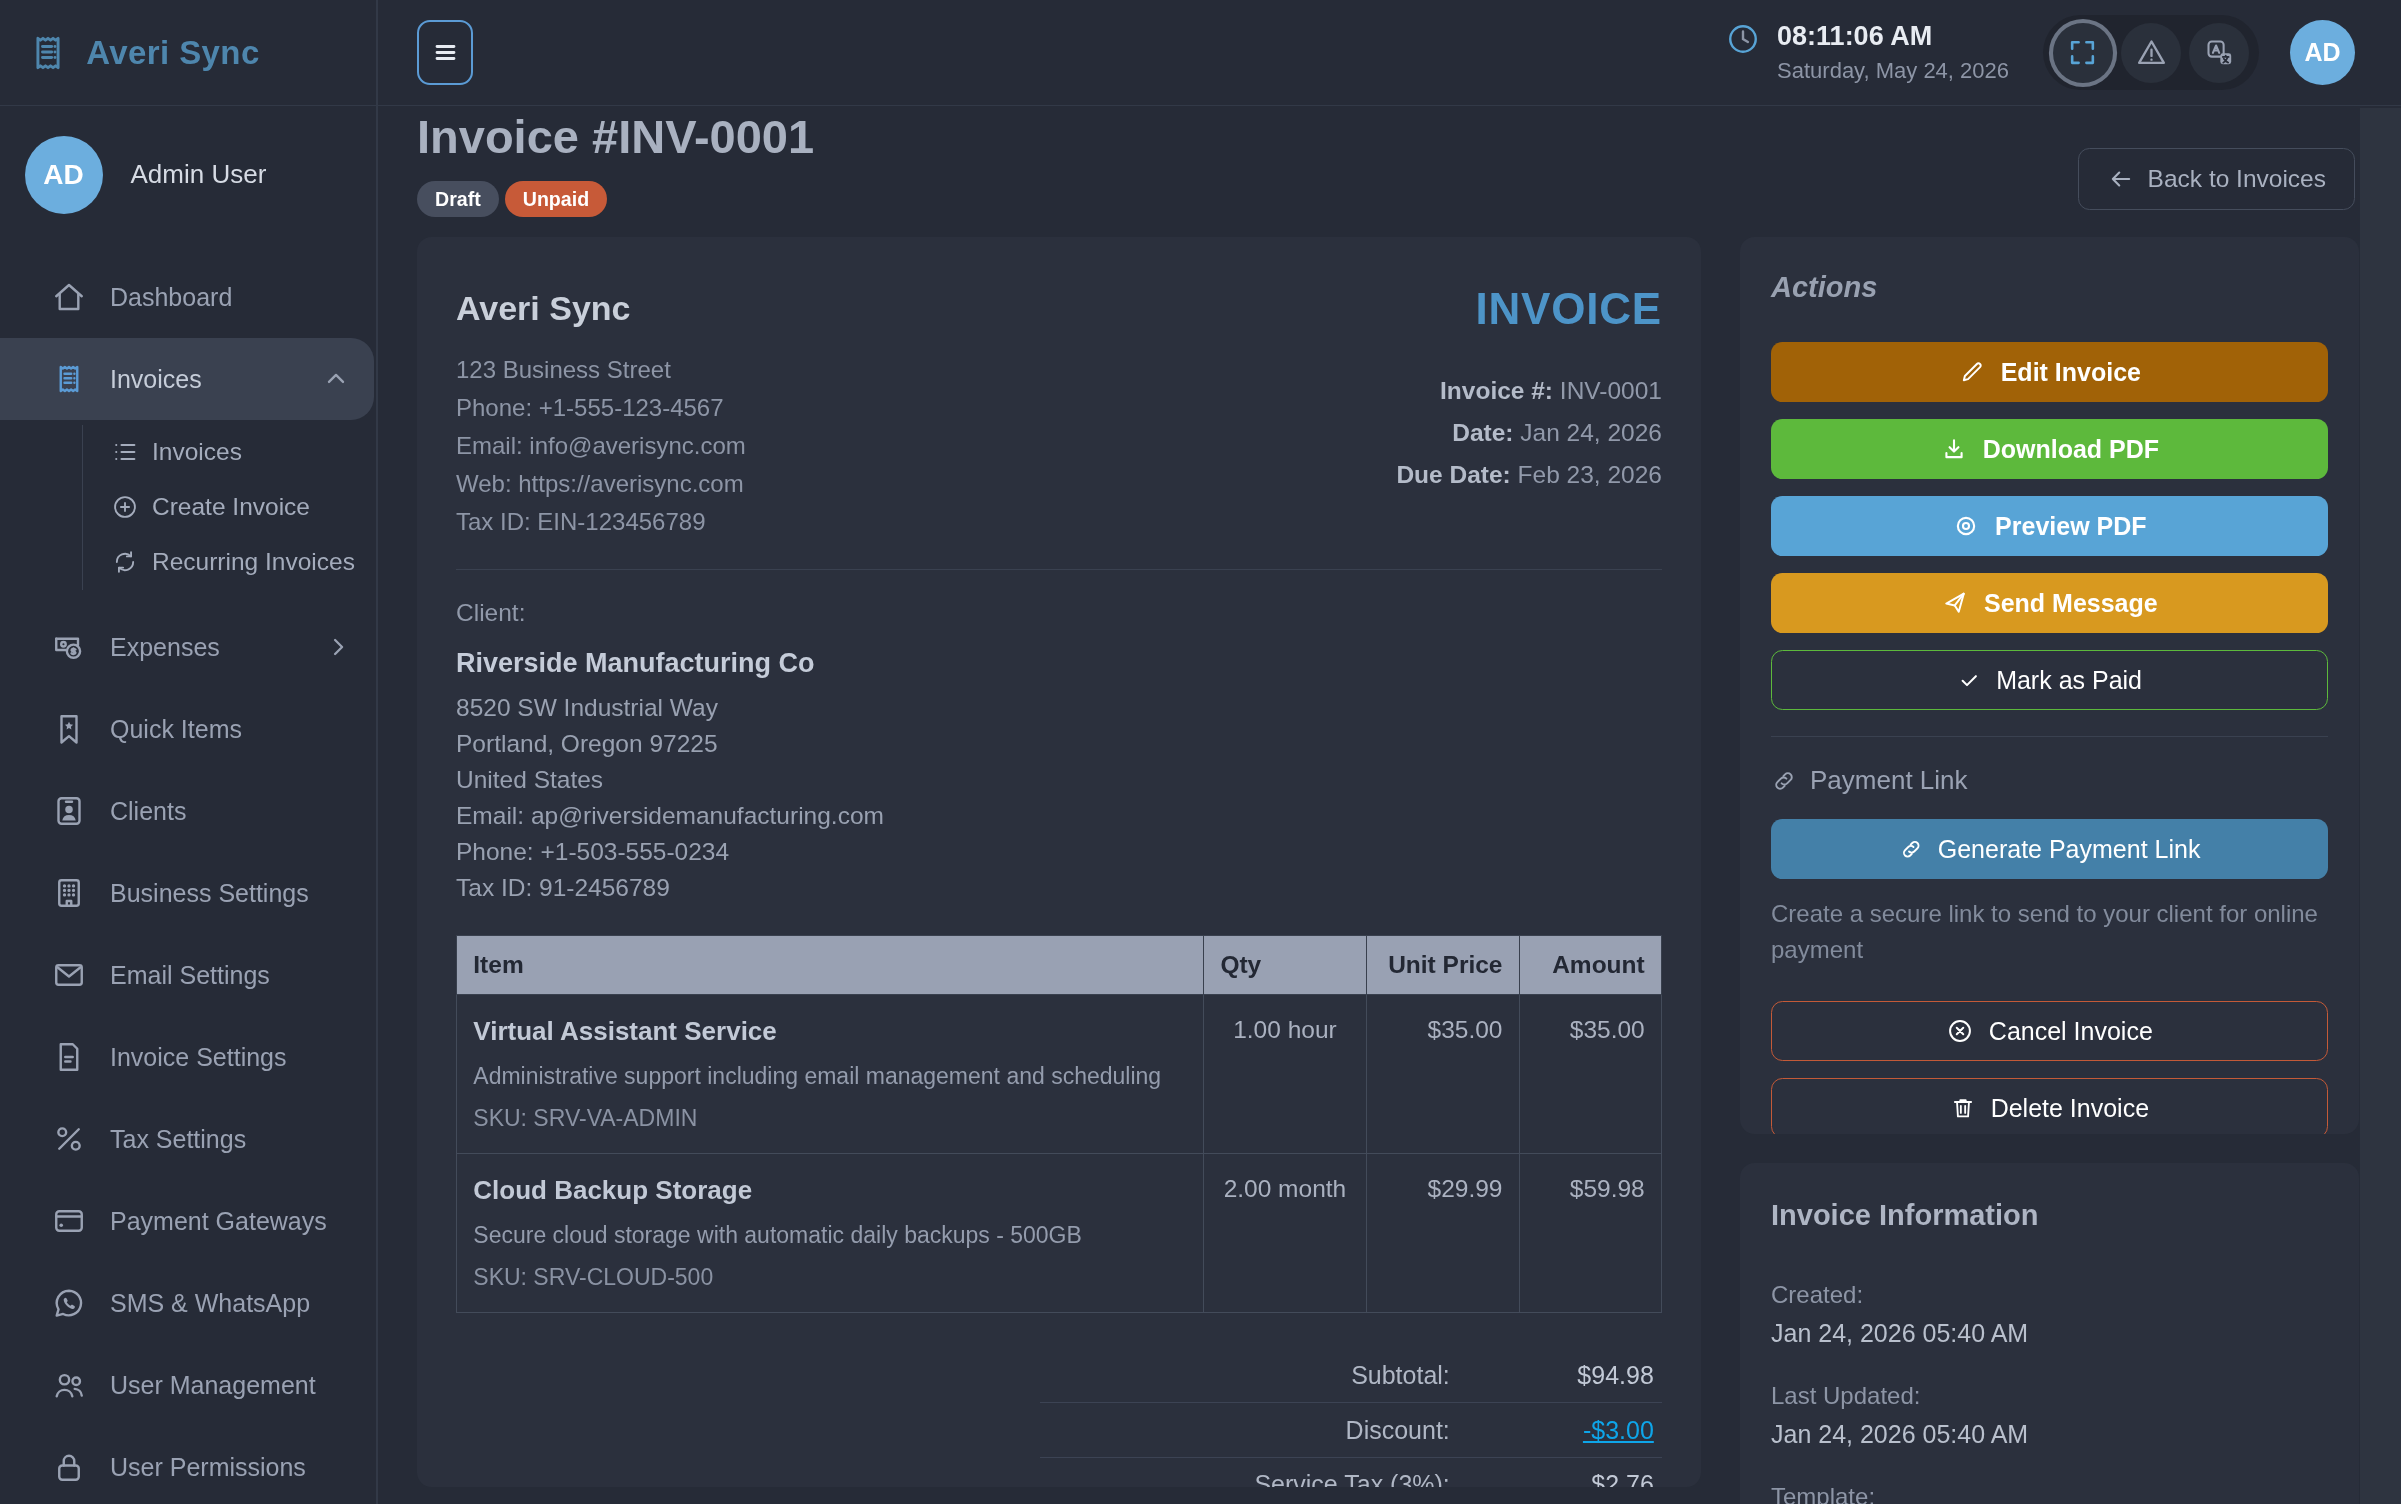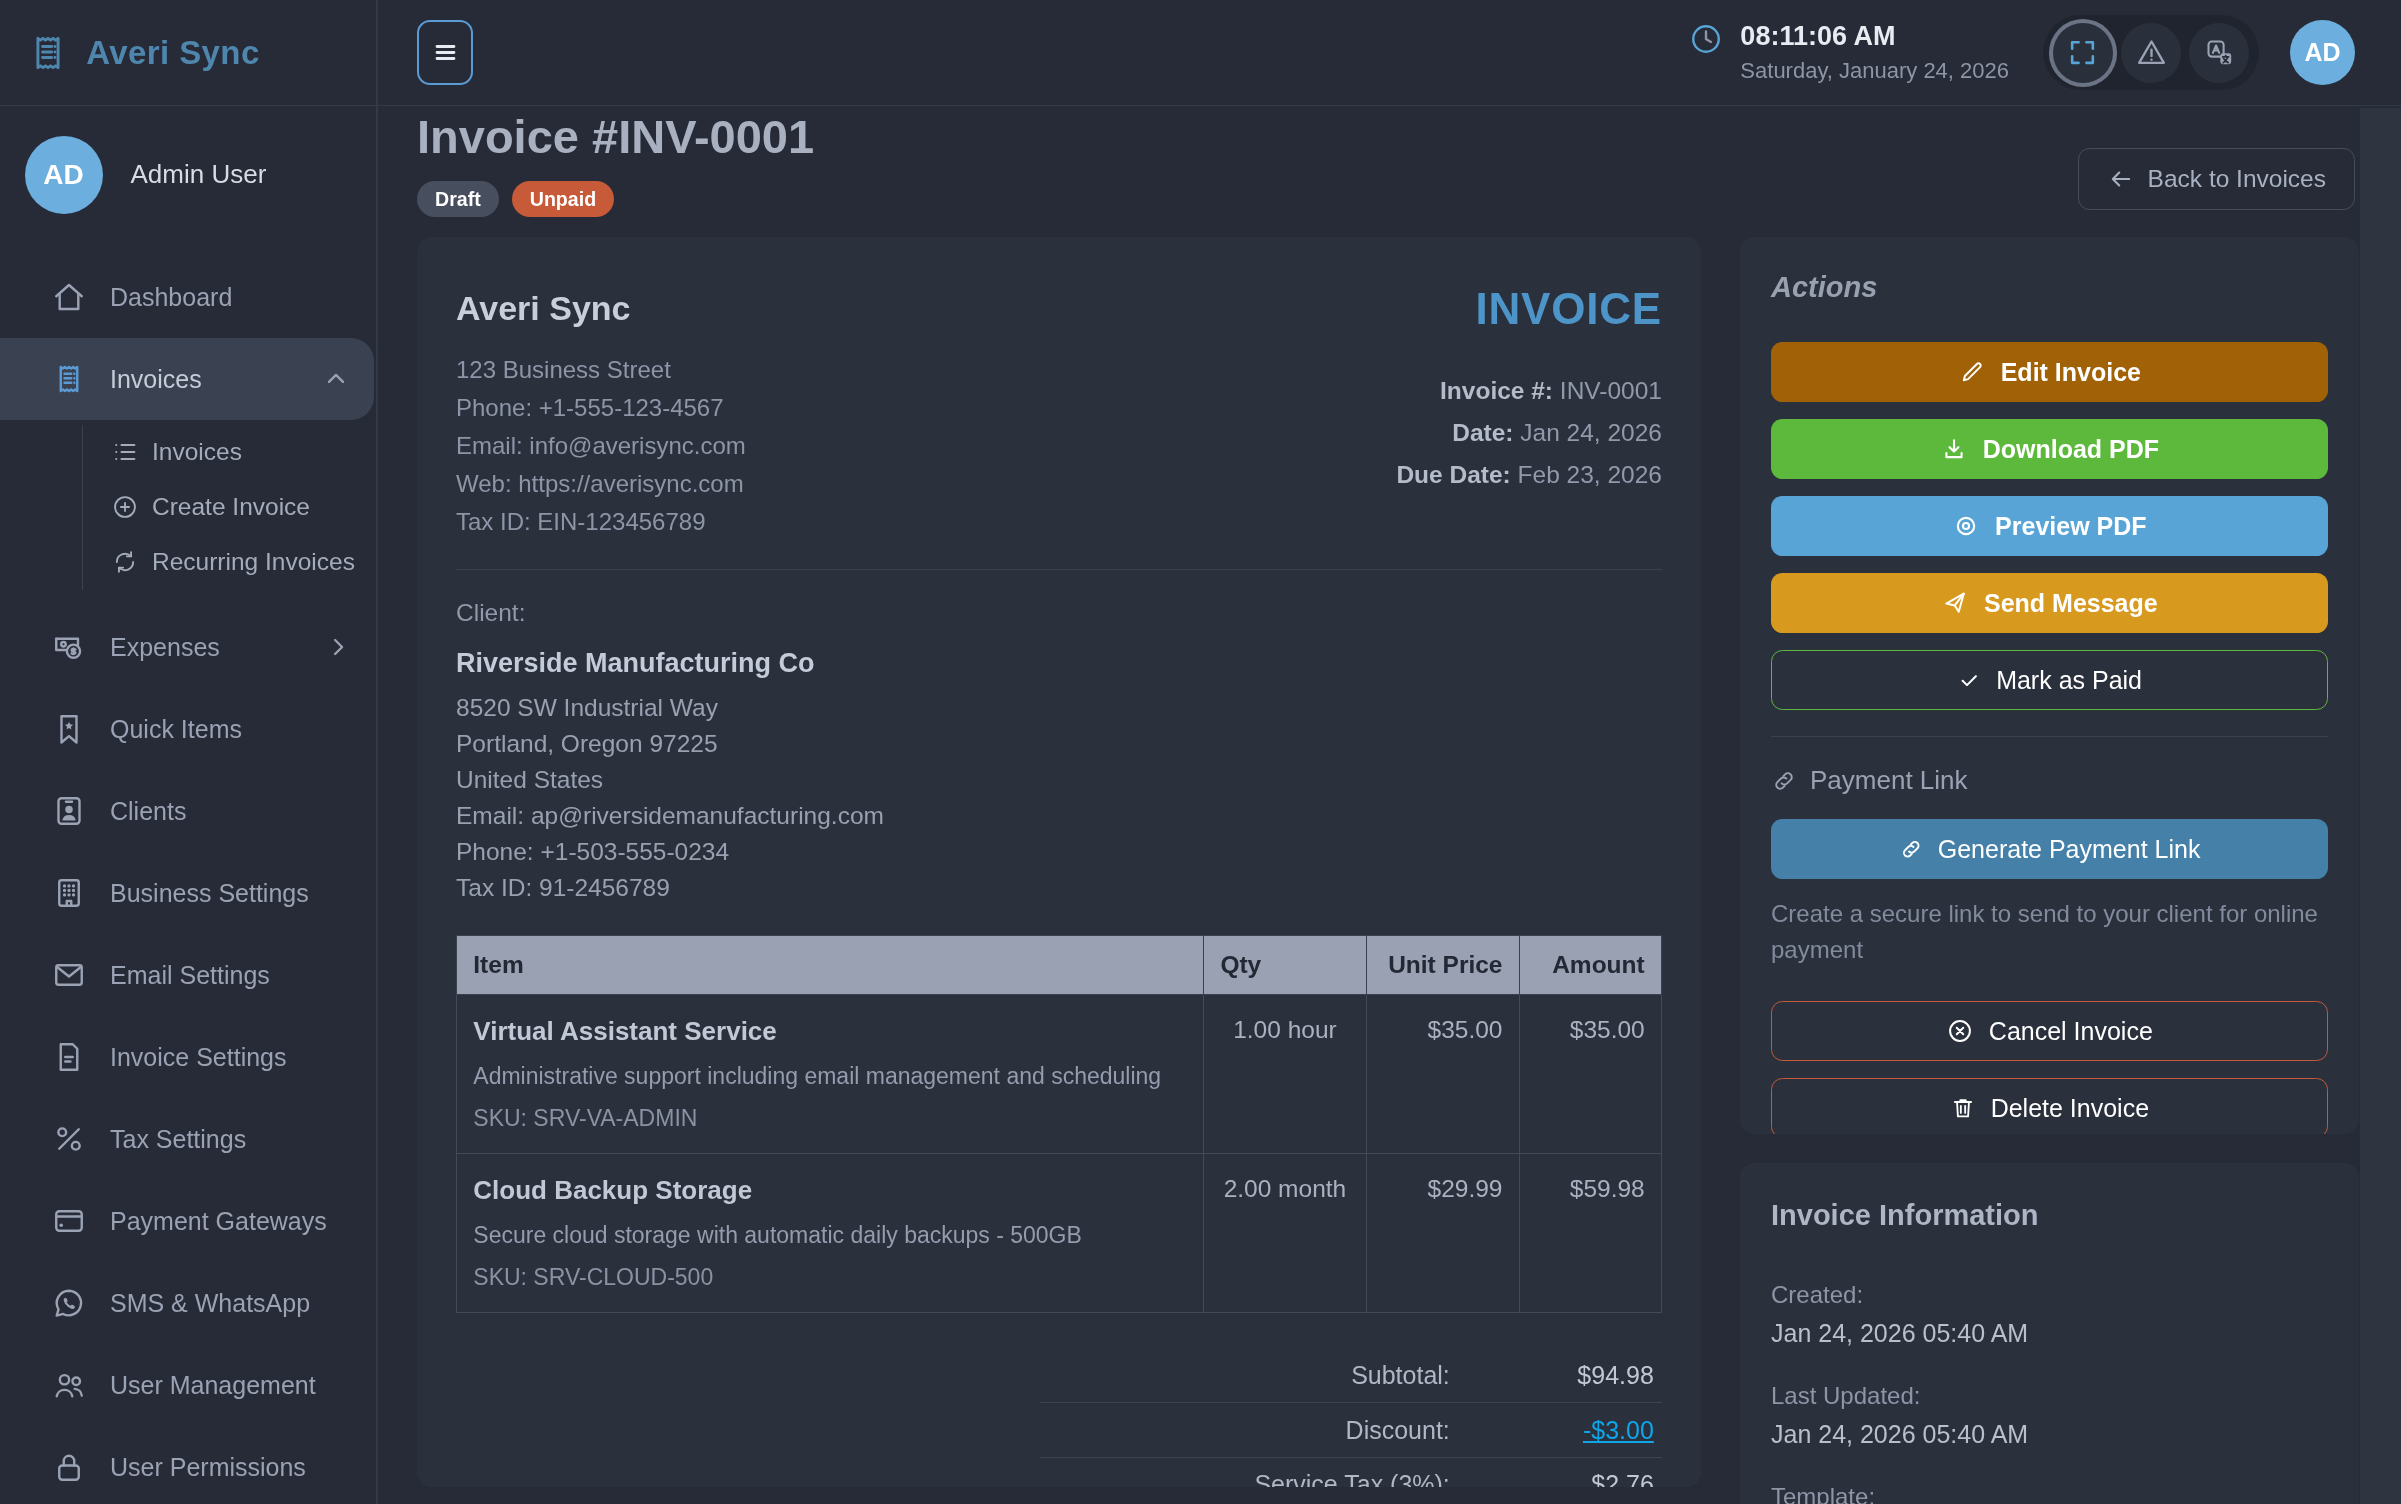--- a/index.html
+++ b/index.html
@@ -63,21 +63,21 @@
   .nav-item.active { background:#3a4150; border-radius:0 23px 23px 0; width:374px; }
   .nav-item.active .nav-label { color:#c6cdd9; }
   .nav-item.active .nav-ic { color:#5b9bd5; }
   .nav-trailing { position:absolute; right:24.5px; color:#9aa2b3; }
   .submenu { margin:4.9px 0 16.3px 82px; border-left:1.6px solid #3a4150; padding-left:28px; }
   .sub-item { height:55px; display:flex; align-items:center; gap:13px; cursor:pointer; color:#a4acbc; }
   .sub-label { font-size:24.5px; color:#a4acbc; white-space:nowrap; }
 
   
   .page-title { position:absolute; left:417px; top:109px; font-size:47px; font-weight:bold; color:#a9b1c0; }
-  .badges { position:absolute; left:417px; top:181px; display:flex; gap:13px; }
+  .badges { position:absolute; left:417px; top:181px; display:flex; gap:6px; }
   .badge { height:36px; border-radius:18px; padding:0 18px; display:flex; align-items:center;
            font-size:19.6px; font-weight:bold; color:#fff; }
   .badge-draft { background:#474e5e; }
   .badge-unpaid { background:#c75a38; }
   .back-btn {
     position:absolute; right:46px; top:148px; height:62px; padding:0 28px;
     border:1.6px solid #454d5c; border-radius:11.4px; background:transparent;
     display:flex; align-items:center; gap:13px; font-size:24.5px; color:#a9b1c0; cursor:pointer;
   }
 
@@ -178,21 +178,21 @@
   </button>
   <div class="clock-group">
     <span class="clock-ic">
       <svg width="36" height="36" viewBox="0 0 24 24" fill="none" stroke="currentColor" stroke-width="1.6" stroke-linecap="round">
           <circle cx="12" cy="12" r="8.5"></circle>
           <path d="M12 7v5l3.3 2" stroke="#8d95a6"></path>
         </svg>
     </span>
     <div>
       <div class="clock-time">08:11:06 AM</div>
-      <div class="clock-date">Saturday, January 24, 2026</div>
+      <div class="clock-date">Saturday, May 24, 2026</div>
     </div>
   </div>
   <div class="icon-pill">
     <div class="icon-btn active">
       <span>
         <svg width="31" height="31" viewBox="0 0 24 24" fill="none" stroke="currentColor" stroke-width="2" stroke-linecap="round" stroke-linejoin="round">
             <path d="M4 9V4h5M15 4h5v5M20 15v5h-5M9 20H4v-5"></path>
           </svg>
       </span>
     </div>

